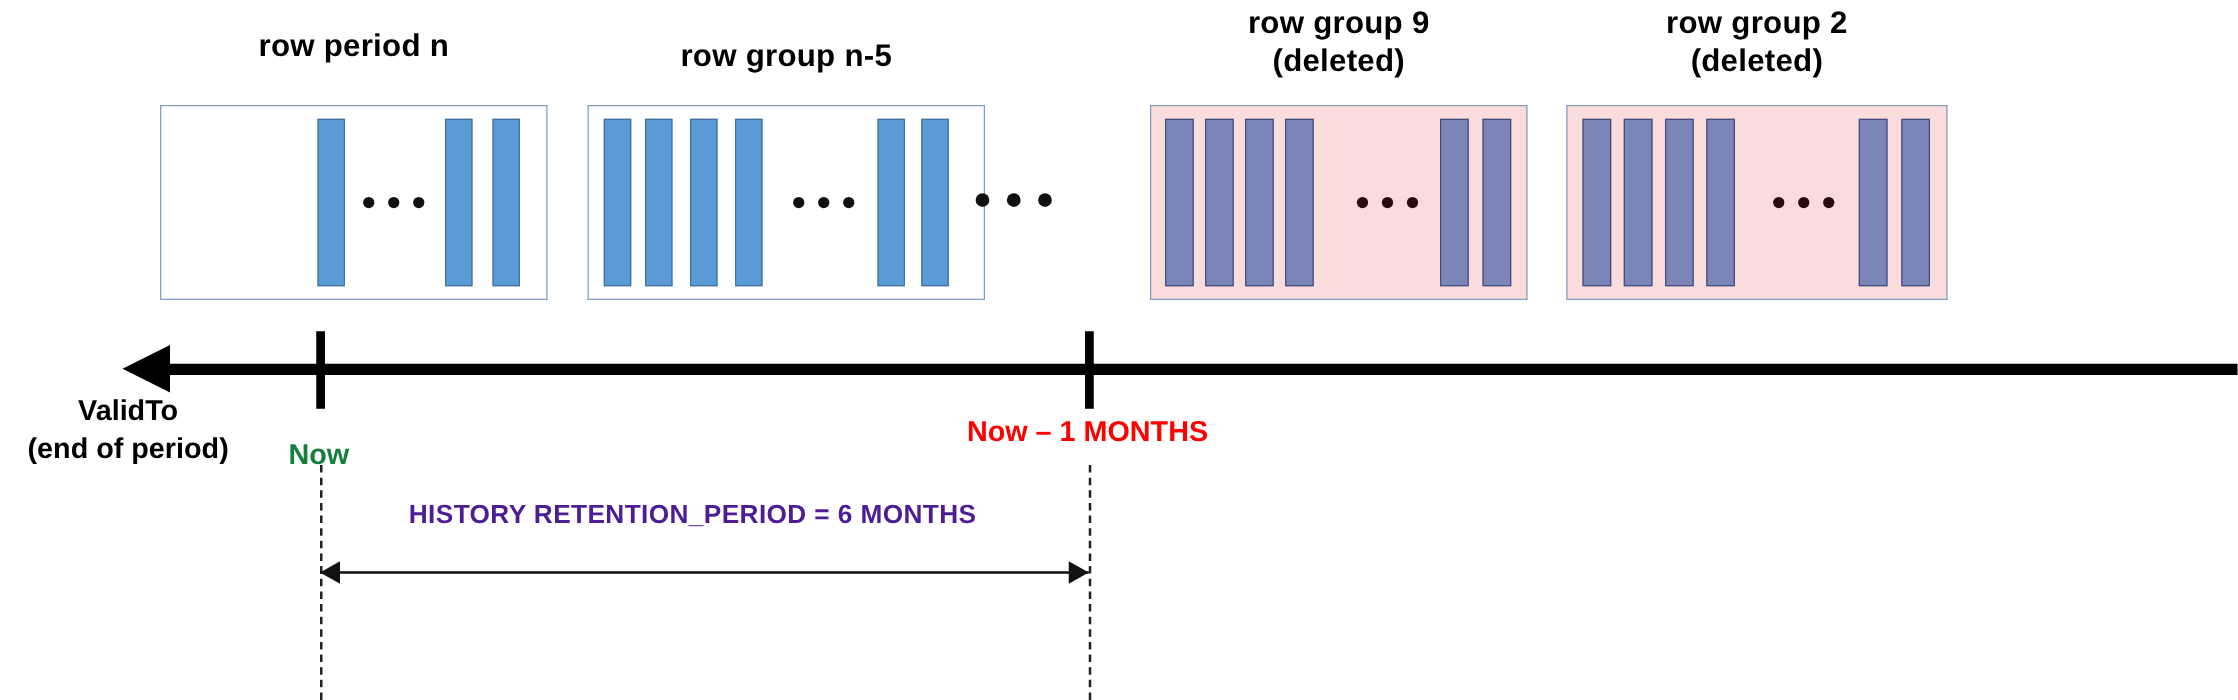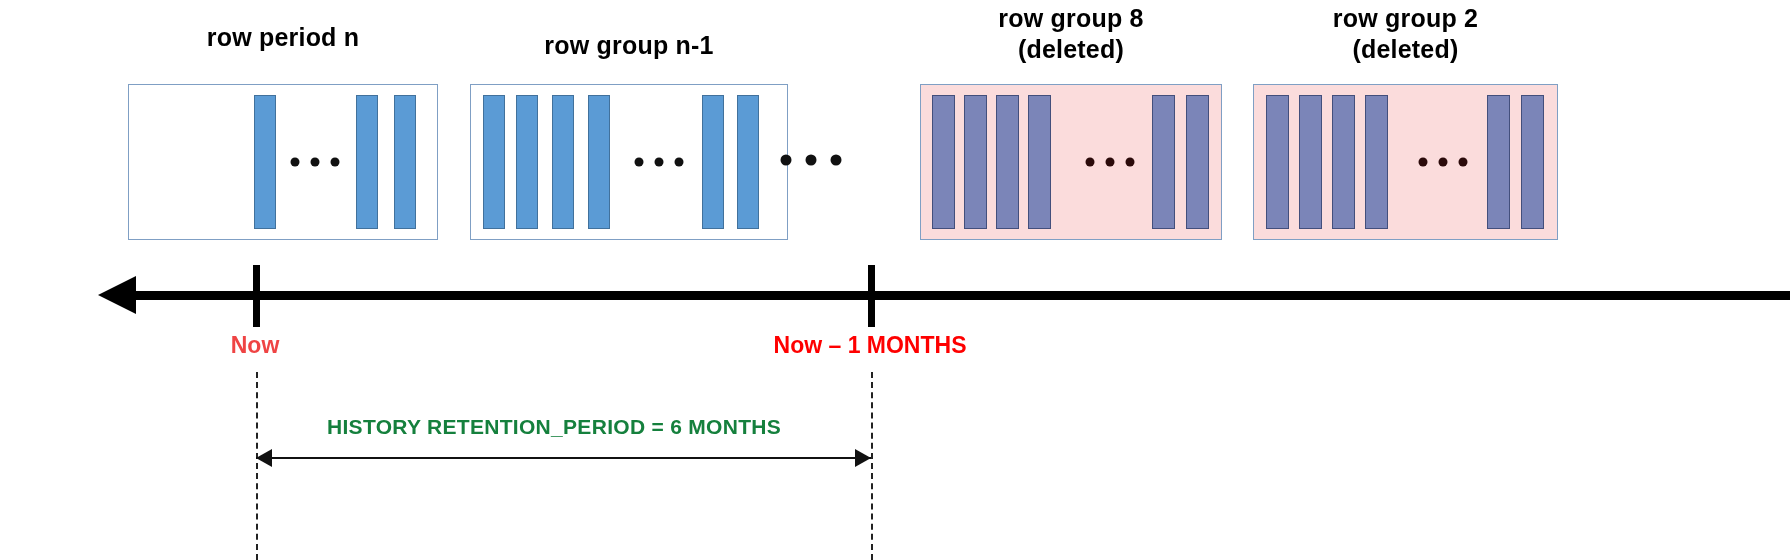--- a/index.html
+++ b/index.html
@@ -62,54 +62,54 @@
   
   .vdash{
     position:absolute;width:0;border-left:2px dashed #222;
   }
   .meas-line{position:absolute;height:2px;background:#111;top:457px;}
   .meas-arrow{position:absolute;top:449px;width:0;height:0;
     border-top:9px solid transparent;border-bottom:9px solid transparent;}
   .meas-arrow.left{border-right:16px solid #111;}
   .meas-arrow.right{border-left:16px solid #111;}
   .meas-text{
-    position:absolute;font-weight:bold;font-size:21px;color:#15803d;
-    letter-spacing:.3px;white-space:nowrap;margin-top:15px;
+    position:absolute;font-weight:bold;font-size:21px;color:#4c1d95;
+    letter-spacing:.3px;white-space:nowrap;
   }
 </style>
 </head>
 <body>
 
 <div id="stage">
 
   <div id="groups-layer">
       <div class="grp-title" style="left: 128px; width: 310px; top: 22px;">row period n</div>
       <div class="rg-box plain" style="left: 128px; top: 84px; width: 310px; height: 156px;"></div>
       <div class="bar blue" style="left: 254px; width: 22px; top: 95px; height: 134px; bottom: auto;"></div>
       <div class="bar blue" style="left: 356px; width: 22px; top: 95px; height: 134px; bottom: auto;"></div>
       <div class="bar blue" style="left: 394px; width: 22px; top: 95px; height: 134px; bottom: auto;"></div>
       <div class="dots" style="left: 315px; top: 162px;">
         <i></i>
         <i></i>
         <i></i>
       </div>
-      <div class="grp-title" style="left: 470px; width: 318px; top: 30px;">row group n-1</div>
+      <div class="grp-title" style="left: 470px; width: 318px; top: 30px;">row group n-5</div>
       <div class="rg-box plain" style="left: 470px; top: 84px; width: 318px; height: 156px;"></div>
       <div class="bar blue" style="left: 483px; width: 22px; top: 95px; height: 134px; bottom: auto;"></div>
       <div class="bar blue" style="left: 516px; width: 22px; top: 95px; height: 134px; bottom: auto;"></div>
       <div class="bar blue" style="left: 552px; width: 22px; top: 95px; height: 134px; bottom: auto;"></div>
       <div class="bar blue" style="left: 588px; width: 22px; top: 95px; height: 134px; bottom: auto;"></div>
       <div class="bar blue" style="left: 702px; width: 22px; top: 95px; height: 134px; bottom: auto;"></div>
       <div class="bar blue" style="left: 737px; width: 22px; top: 95px; height: 134px; bottom: auto;"></div>
       <div class="dots" style="left: 659px; top: 162px;">
         <i></i>
         <i></i>
         <i></i>
       </div>
-      <div class="grp-title" style="left: 920px; width: 302px; top: 3px;">row group 8
+      <div class="grp-title" style="left: 920px; width: 302px; top: 3px;">row group 9
 (deleted)</div>
       <div class="rg-box deleted" style="left: 920px; top: 84px; width: 302px; height: 156px;"></div>
       <div class="bar purple" style="left: 932px; width: 23px; top: 95px; height: 134px; bottom: auto;"></div>
       <div class="bar purple" style="left: 964px; width: 23px; top: 95px; height: 134px; bottom: auto;"></div>
       <div class="bar purple" style="left: 996px; width: 23px; top: 95px; height: 134px; bottom: auto;"></div>
       <div class="bar purple" style="left: 1028px; width: 23px; top: 95px; height: 134px; bottom: auto;"></div>
       <div class="bar purple" style="left: 1152px; width: 23px; top: 95px; height: 134px; bottom: auto;"></div>
       <div class="bar purple" style="left: 1186px; width: 23px; top: 95px; height: 134px; bottom: auto;"></div>
       <div class="dots dark" style="left: 1110px; top: 162px;">
         <i></i>
@@ -135,25 +135,27 @@
   <div class="dots big" id="between-dots" style="left: 811px; top: 160px;">
     <i></i>
       <i></i>
       <i></i>
   </div>
 
   <div class="tl-line"></div>
   <div class="tl-head"></div>
   <div id="ticks-layer">
       <div class="tl-tick" style="left: 253px;"></div>
-      <div class="axis-label" style="left: 200px; width: 110px; top: 330px; color: #ef4444;">Now</div>
+      <div class="axis-label" style="left: 200px; width: 110px; top: 348px; color: #15803d;">Now</div>
       <div class="tl-tick" style="left: 868px;"></div>
       <div class="axis-label" style="left: 755px; width: 230px; top: 330px; color: rgb(254, 0, 0);">Now – 1 MONTHS</div>
     </div>
 
+  <div class="axis-label lbl-validto" id="validto-label" style="left: 0px; width: 205px; top: 313px;">ValidTo
+(end of period)</div>
 
   <div class="vdash" id="dash-left" style="left: 256px; top: 372px; height: 188px;"></div>
   <div class="vdash" id="dash-right" style="left: 871px; top: 372px; height: 188px;"></div>
   <div class="meas-line" id="meas-line" style="left: 256px; width: 615px;"></div>
   <div class="meas-arrow left" id="meas-arrow-left" style="left: 256px;"></div>
   <div class="meas-arrow right" id="meas-arrow-right" style="left: 855px;"></div>
   <div class="meas-text" id="meas-text" style="left: 327px; top: 400px;">HISTORY RETENTION_PERIOD =  6 MONTHS</div>
 
 </div>
 

